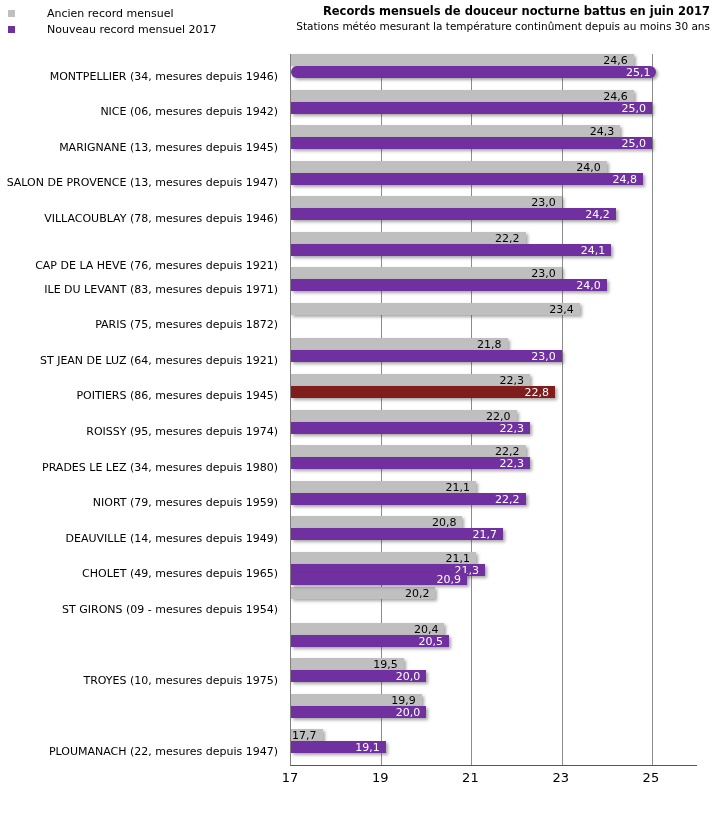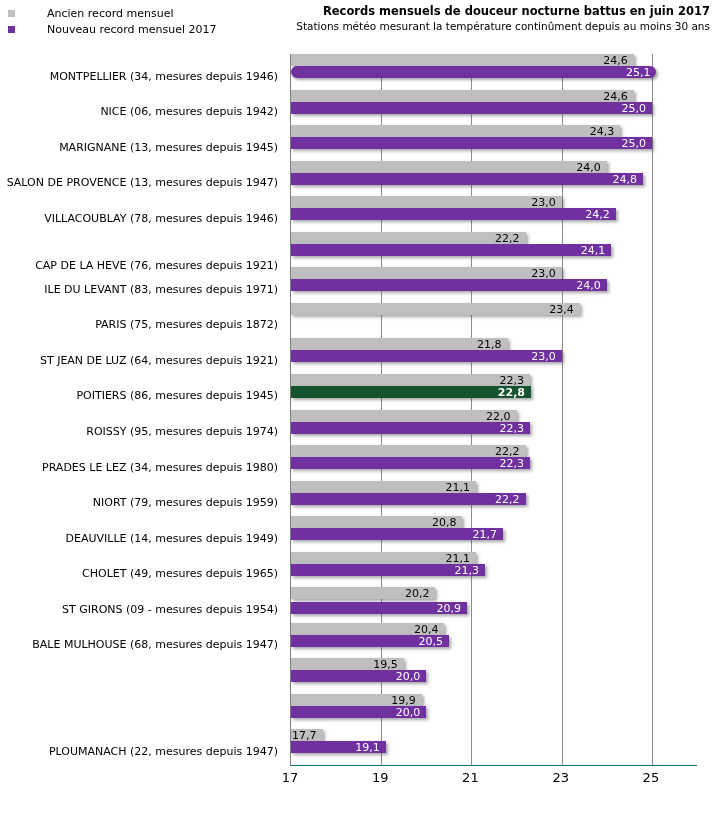--- a/index.html
+++ b/index.html
@@ -70,21 +70,21 @@
     <div class="cat" style="top: 213.3px;">ILE DU LEVANT (83, mesures depuis 1971)</div>
     <div class="cat" style="top: 248.8px;">PARIS (75, mesures depuis 1872)</div>
     <div class="cat" style="top: 284.4px;">ST JEAN DE LUZ (64, mesures depuis 1921)</div>
     <div class="cat" style="top: 319.9px;">POITIERS (86, mesures depuis 1945)</div>
     <div class="cat" style="top: 355.5px;">ROISSY (95, mesures depuis 1974)</div>
     <div class="cat" style="top: 391px;">PRADES LE LEZ (34, mesures depuis 1980)</div>
     <div class="cat" style="top: 426.6px;">NIORT (79, mesures depuis 1959)</div>
     <div class="cat" style="top: 462.1px;">DEAUVILLE (14, mesures depuis 1949)</div>
     <div class="cat" style="top: 497.7px;">CHOLET (49, mesures depuis 1965)</div>
     <div class="cat" style="top: 533.3px;">ST GIRONS (09 - mesures depuis 1954)</div>
-    <div class="cat" style="top: 568.8px;">BALE MULHOUSE (68, mesures depuis 1947)</div>
+    <div class="cat" style="top: 604.3px;">TROYES (10, mesures depuis 1975)</div>
     <div class="cat" style="top: 675.4px;">PLOUMANACH (22, mesures depuis 1947)</div>
   </div>
 
 <div class="plot">
     <div class="gridline" style="left: 90.2px;"></div>
     <div class="gridline" style="left: 180.4px;"></div>
     <div class="gridline" style="left: 270.7px;"></div>
     <div class="gridline" style="left: 360.9px;"></div>
     <div class="bar" style="top: 0px; width: 342.8px; background: rgb(191, 191, 191);">
       <span class="bar-label" style="color: rgb(0, 0, 0);">24,6</span>
@@ -133,21 +133,21 @@
     </div>
     <div class="bar" style="top: 284.4px; width: 216.5px; background: rgb(191, 191, 191);">
       <span class="bar-label" style="color: rgb(0, 0, 0);">21,8</span>
     </div>
     <div class="bar" style="top: 296.4px; width: 270.7px; background: rgb(112, 48, 160);">
       <span class="bar-label" style="color: rgb(255, 255, 255);">23,0</span>
     </div>
     <div class="bar" style="top: 319.9px; width: 239.1px; background: rgb(191, 191, 191);">
       <span class="bar-label" style="color: rgb(0, 0, 0);">22,3</span>
     </div>
-    <div class="bar" style="top: 331.9px; width: 240px; background: #14532d; font-weight: bold;">
+    <div class="bar" style="top: 331.9px; width: 264px; background: #7f1d1d;">
       <span class="bar-label" style="color: rgb(255, 255, 255);">22,8</span>
     </div>
     <div class="bar" style="top: 355.5px; width: 225.6px; background: rgb(191, 191, 191);">
       <span class="bar-label" style="color: rgb(0, 0, 0);">22,0</span>
     </div>
     <div class="bar" style="top: 367.5px; width: 239.1px; background: rgb(112, 48, 160);">
       <span class="bar-label" style="color: rgb(255, 255, 255);">22,3</span>
     </div>
     <div class="bar" style="top: 391px; width: 234.6px; background: rgb(191, 191, 191);">
       <span class="bar-label" style="color: rgb(0, 0, 0);">22,2</span>
@@ -169,21 +169,21 @@
     </div>
     <div class="bar" style="top: 497.7px; width: 185px; background: rgb(191, 191, 191);">
       <span class="bar-label" style="color: rgb(0, 0, 0);">21,1</span>
     </div>
     <div class="bar" style="top: 509.7px; width: 194px; background: rgb(112, 48, 160);">
       <span class="bar-label" style="color: rgb(255, 255, 255);">21,3</span>
     </div>
     <div class="bar" style="top: 533.3px; width: 144.4px; background: rgb(191, 191, 191);">
       <span class="bar-label" style="color: rgb(0, 0, 0);">20,2</span>
     </div>
-    <div class="bar" style="top: 548px; width: 175.9px; background: rgb(112, 48, 160);">
+    <div class="bar" style="top: 519px; width: 175.9px; background: rgb(112, 48, 160);">
       <span class="bar-label" style="color: rgb(255, 255, 255);">20,9</span>
     </div>
     <div class="bar" style="top: 568.8px; width: 153.4px; background: rgb(191, 191, 191);">
       <span class="bar-label" style="color: rgb(0, 0, 0);">20,4</span>
     </div>
     <div class="bar" style="top: 580.8px; width: 157.9px; background: rgb(112, 48, 160);">
       <span class="bar-label" style="color: rgb(255, 255, 255);">20,5</span>
     </div>
     <div class="bar" style="top: 604.3px; width: 112.8px; background: rgb(191, 191, 191);">
       <span class="bar-label" style="color: rgb(0, 0, 0);">19,5</span>

